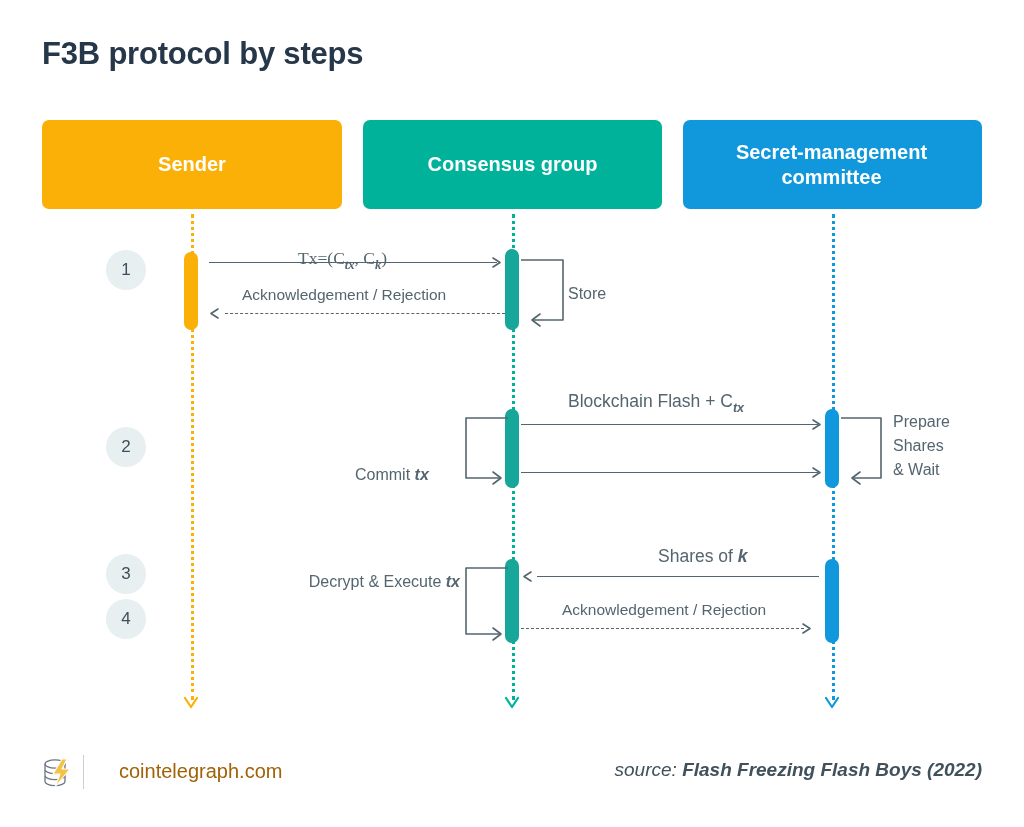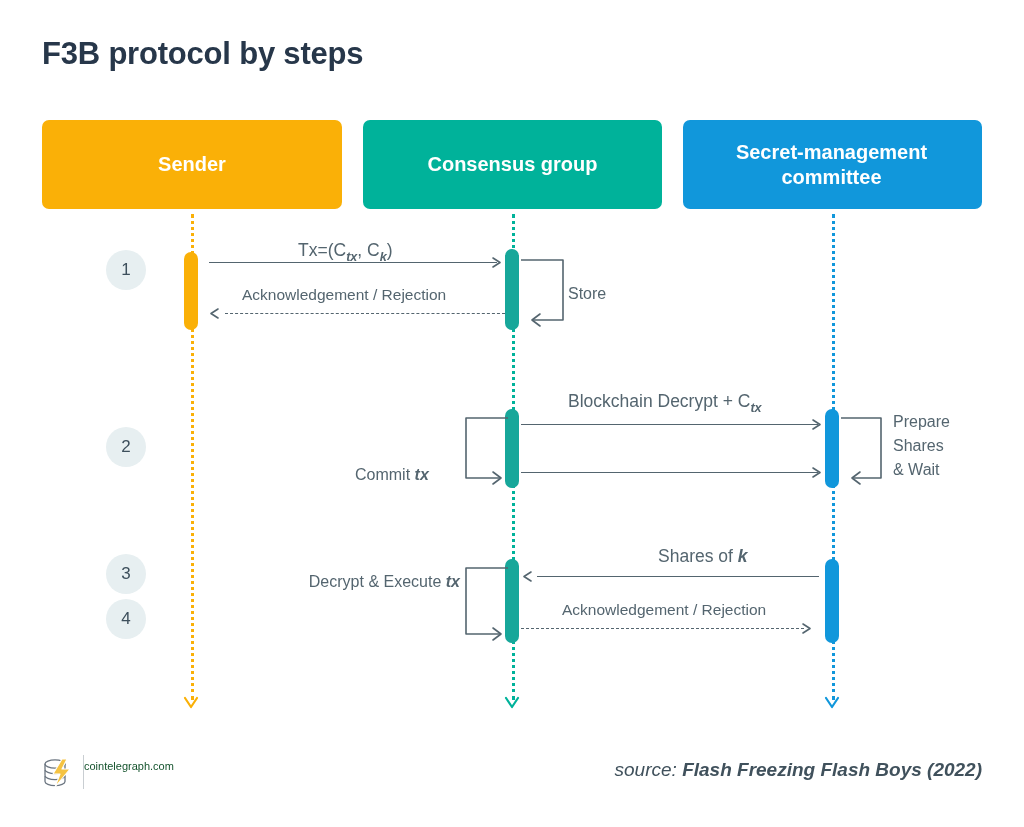--- a/index.html
+++ b/index.html
@@ -148,24 +148,24 @@
   #footer-divider {
     position: absolute;
     left: 83px;
     top: 755px;
     width: 0;
     height: 34px;
     border-left: 1.5px solid #c9ced2;
   }
   #footer-brand {
     position: absolute;
-    left: 84px;
+    left: 119px;
     top: 760px;
-    font-size: 11px;
-    color: #14532d;
+    font-size: 20px;
+    color: #a16207;
   }
   #footer-logo {
     position: absolute;
     left: 40px;
     top: 756px;
     width: 36px;
     height: 34px;
   }
   #footer-source {
     position: absolute;
@@ -201,21 +201,21 @@
   </svg>
   <svg class="lifeline-arrow" id="lifeline-arrow-smc" viewBox="0 0 18 18">
     <path d="M3 4 L9 13 L15 4" fill="none" stroke="#1197db" stroke-width="2.2" stroke-linecap="round" stroke-linejoin="round"></path>
   </svg>
 
   <div class="step-badge" style="left:106px; top:250px;">1</div>
 
   <div class="activation act-sender" style="left:184px; top:252px; height:78px;"></div>
   <div class="activation act-consensus" style="left:505px; top:249px; height:81px;"></div>
 
-  <div class="msg-label big" style="left:298px; top:240px;">
+  <div class="msg-label big" style="left:298px; top:248px;font-family:Liberation Serif, serif;">
     <span>Tx=(C</span><span class="sub">tx</span><span>, C</span><span class="sub">k</span><span>)</span>
   </div>
   <div class="msg-line msg-solid" style="left:209px; top:262px; width:288px;"></div>
   <svg class="arrowhead" viewBox="0 0 13 13" style="left:490px; top:256px;">
     <path d="M3 2 L10 6.5 L3 11" fill="none" stroke="#54656f" stroke-width="1.6" stroke-linecap="round" stroke-linejoin="round"></path>
   </svg>
 
   <div class="msg-label" style="left:242px; top:286px;">Acknowledgement / Rejection</div>
   <div class="msg-line msg-dashed" style="left:225px; top:313px; width:280px;"></div>
   <svg class="arrowhead" viewBox="0 0 13 13" style="left:208px; top:307px;">
@@ -235,21 +235,21 @@
 
   <div class="loop-label" style="left:355px; top:463px;">
     <span>Commit </span><span class="ital-b">tx</span>
   </div>
   <svg class="selfloop" viewBox="0 0 54 78" style="left:456px; top:410px; width:54px; height:78px;">
     <path d="M52 8 L10 8 L10 68 L44 68" fill="none" stroke="#54656f" stroke-width="1.6" stroke-linejoin="round"></path>
     <path d="M37 62 L45 68 L37 74" fill="none" stroke="#54656f" stroke-width="1.6" stroke-linecap="round" stroke-linejoin="round"></path>
   </svg>
 
   <div class="msg-label big" style="left:568px; top:391px;">
-    <span>Blockchain Decrypt + C</span><span class="sub">tx</span>
+    <span>Blockchain Flash + C</span><span class="sub">tx</span>
   </div>
   <div class="msg-line msg-solid" style="left:521px; top:424px; width:297px;"></div>
   <svg class="arrowhead" viewBox="0 0 13 13" style="left:810px; top:418px;">
     <path d="M3 2 L10 6.5 L3 11" fill="none" stroke="#54656f" stroke-width="1.6" stroke-linecap="round" stroke-linejoin="round"></path>
   </svg>
 
   <div class="msg-line msg-solid" style="left:521px; top:472px; width:297px;"></div>
   <svg class="arrowhead" viewBox="0 0 13 13" style="left:810px; top:466px;">
     <path d="M3 2 L10 6.5 L3 11" fill="none" stroke="#54656f" stroke-width="1.6" stroke-linecap="round" stroke-linejoin="round"></path>
   </svg>

